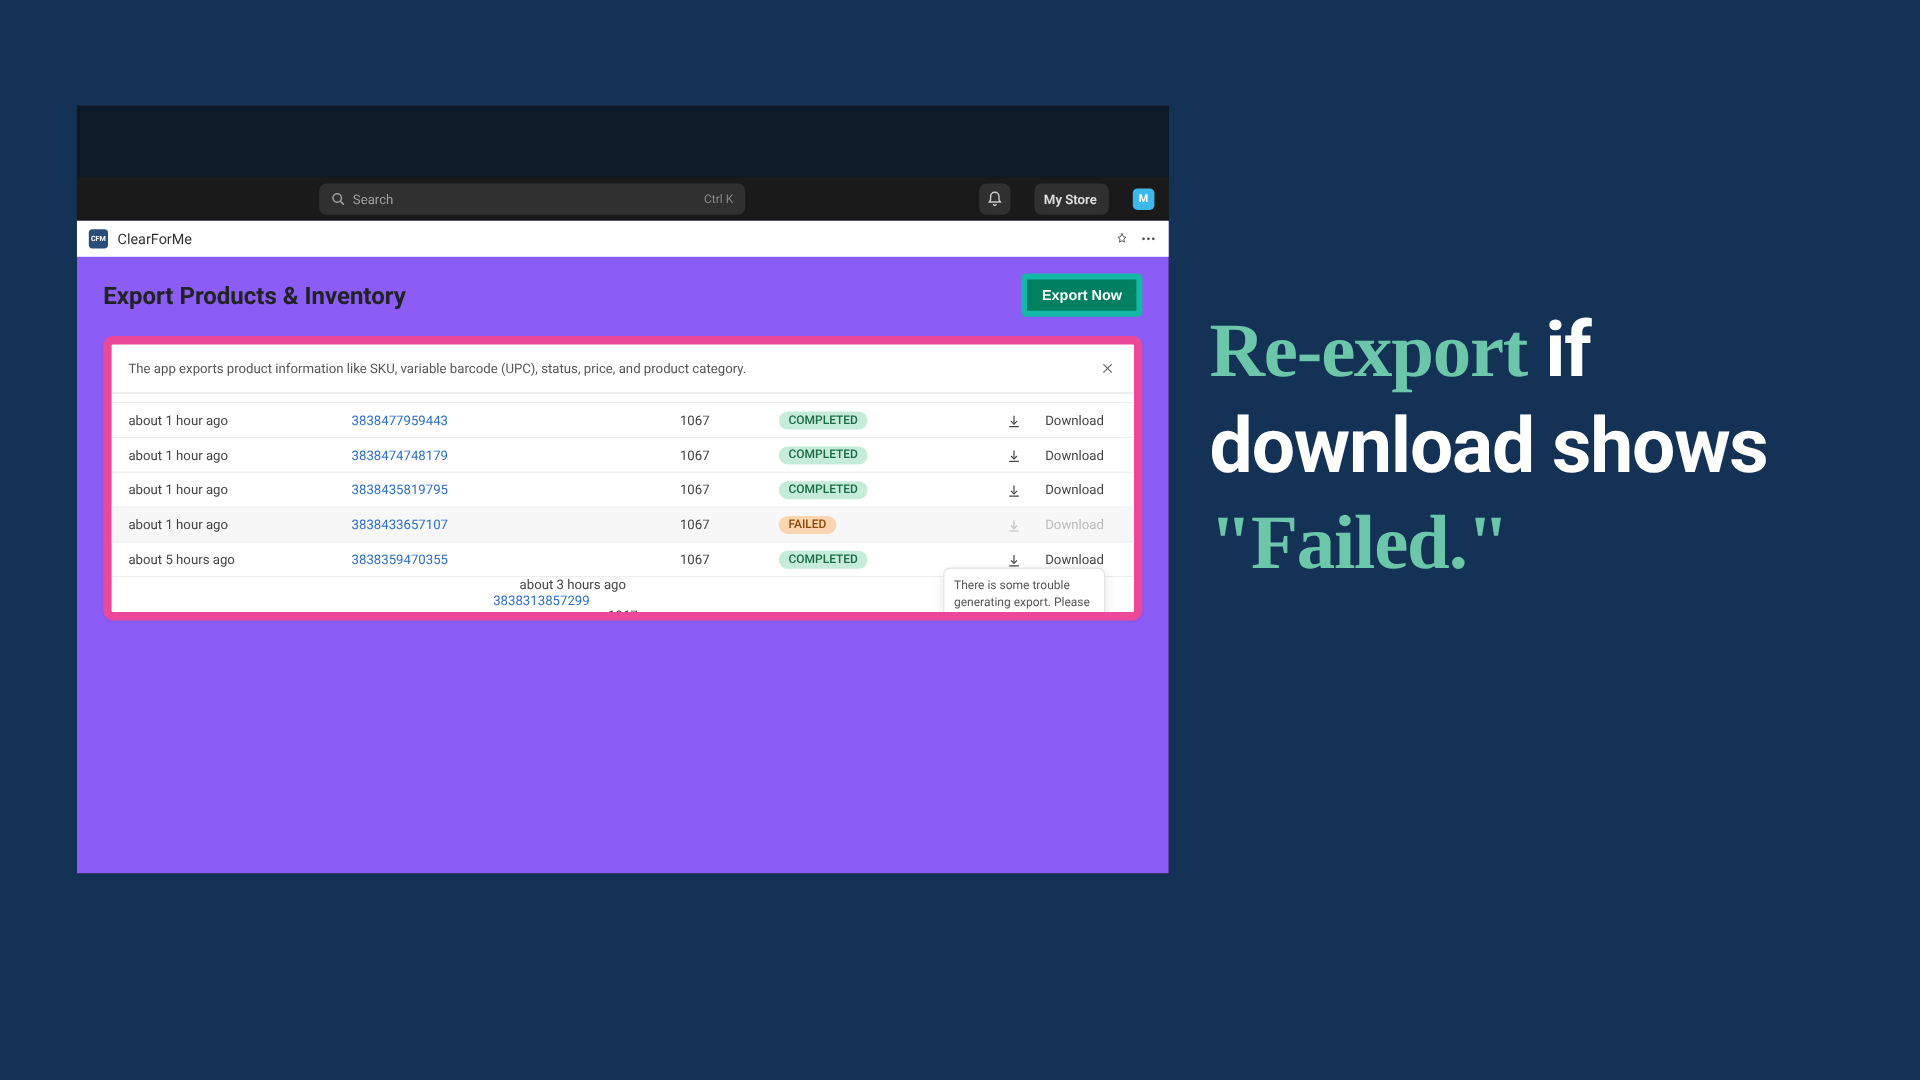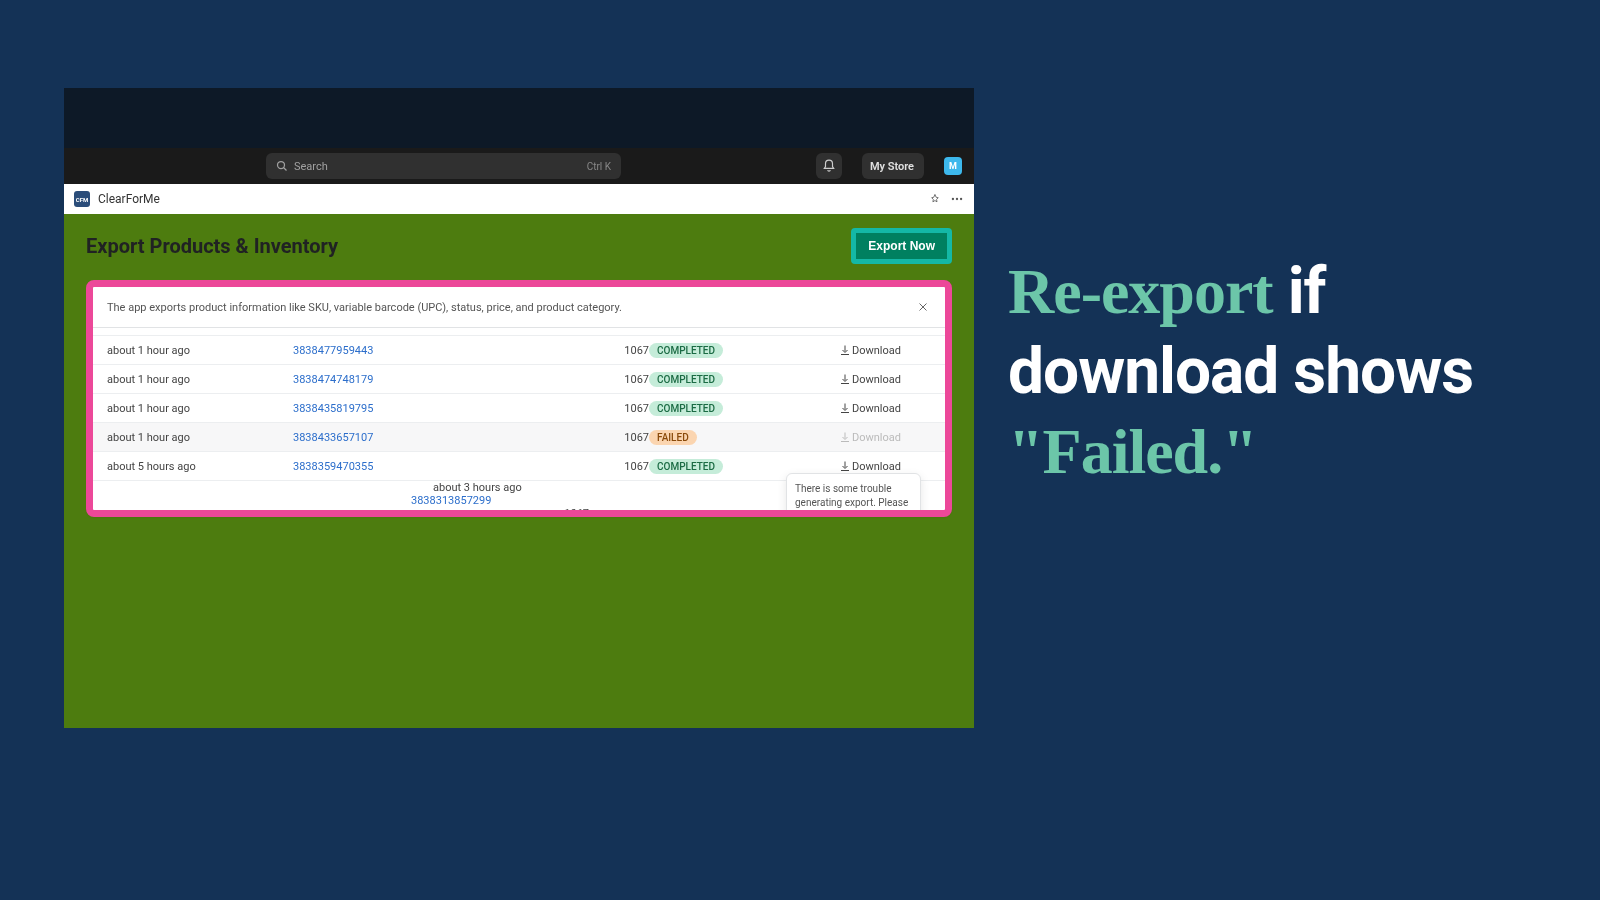--- a/index.html
+++ b/index.html
@@ -72,21 +72,21 @@
   gap: 6px;
 }
 .store-avatar {
   width: 18px; height: 18px;
   background: #3db8ec;
   border-radius: 4px;
   display: flex; align-items: center; justify-content: center;
   color: #fff; font-size: 9px; font-weight: 700;
 }
 .content-area {
-  background: #4d7c0f;
+  background: #8b5cf6;
   height: calc(100% - 96px);
 }
 .crumb-row {
   height: 30px;
   background: #fff;
   display: flex;
   align-items: center;
   padding: 0 10px;
   gap: 8px;
 }
@@ -160,23 +160,23 @@
   display: flex;
   align-items: center;
   border-bottom: 1px solid #eceef0;
   height: 29px;
   font-size: 11px;
 }
 .tbl-row:last-child { border-bottom: none; flex-direction: column; }
 .tbl-row.highlight { background: #f7f7f8; }
 .c-time { width: 200px; padding-left: 14px; color: #444; }
 .c-id { width: 216px; color: #2c6ecb; }
-.c-count { width: 140px; color: #444; text-align: right; }
+.c-count { width: 140px; color: #444; text-align: center; }
 .c-status { width: 180px; display: flex; align-items: center; }
-.c-dl { flex: 1; display: flex; align-items: flex-start; gap: 1px; color: #444; padding-left: 10px; }
+.c-dl { flex: 1; display: flex; align-items: flex-end; gap: 20px; color: #444; padding-left: 10px; }
 .c-dl.disabled { color: #bbb; }
 .badge {
   display: inline-block;
   padding: 2px 8px;
   border-radius: 10px;
   font-size: 10px;
   font-weight: 500;
 }
 .badge.completed { background: #c5ecd9; color: #1b6b44; }
 .badge.failed { background: #fbd5b0; color: #8a4a0a; }

